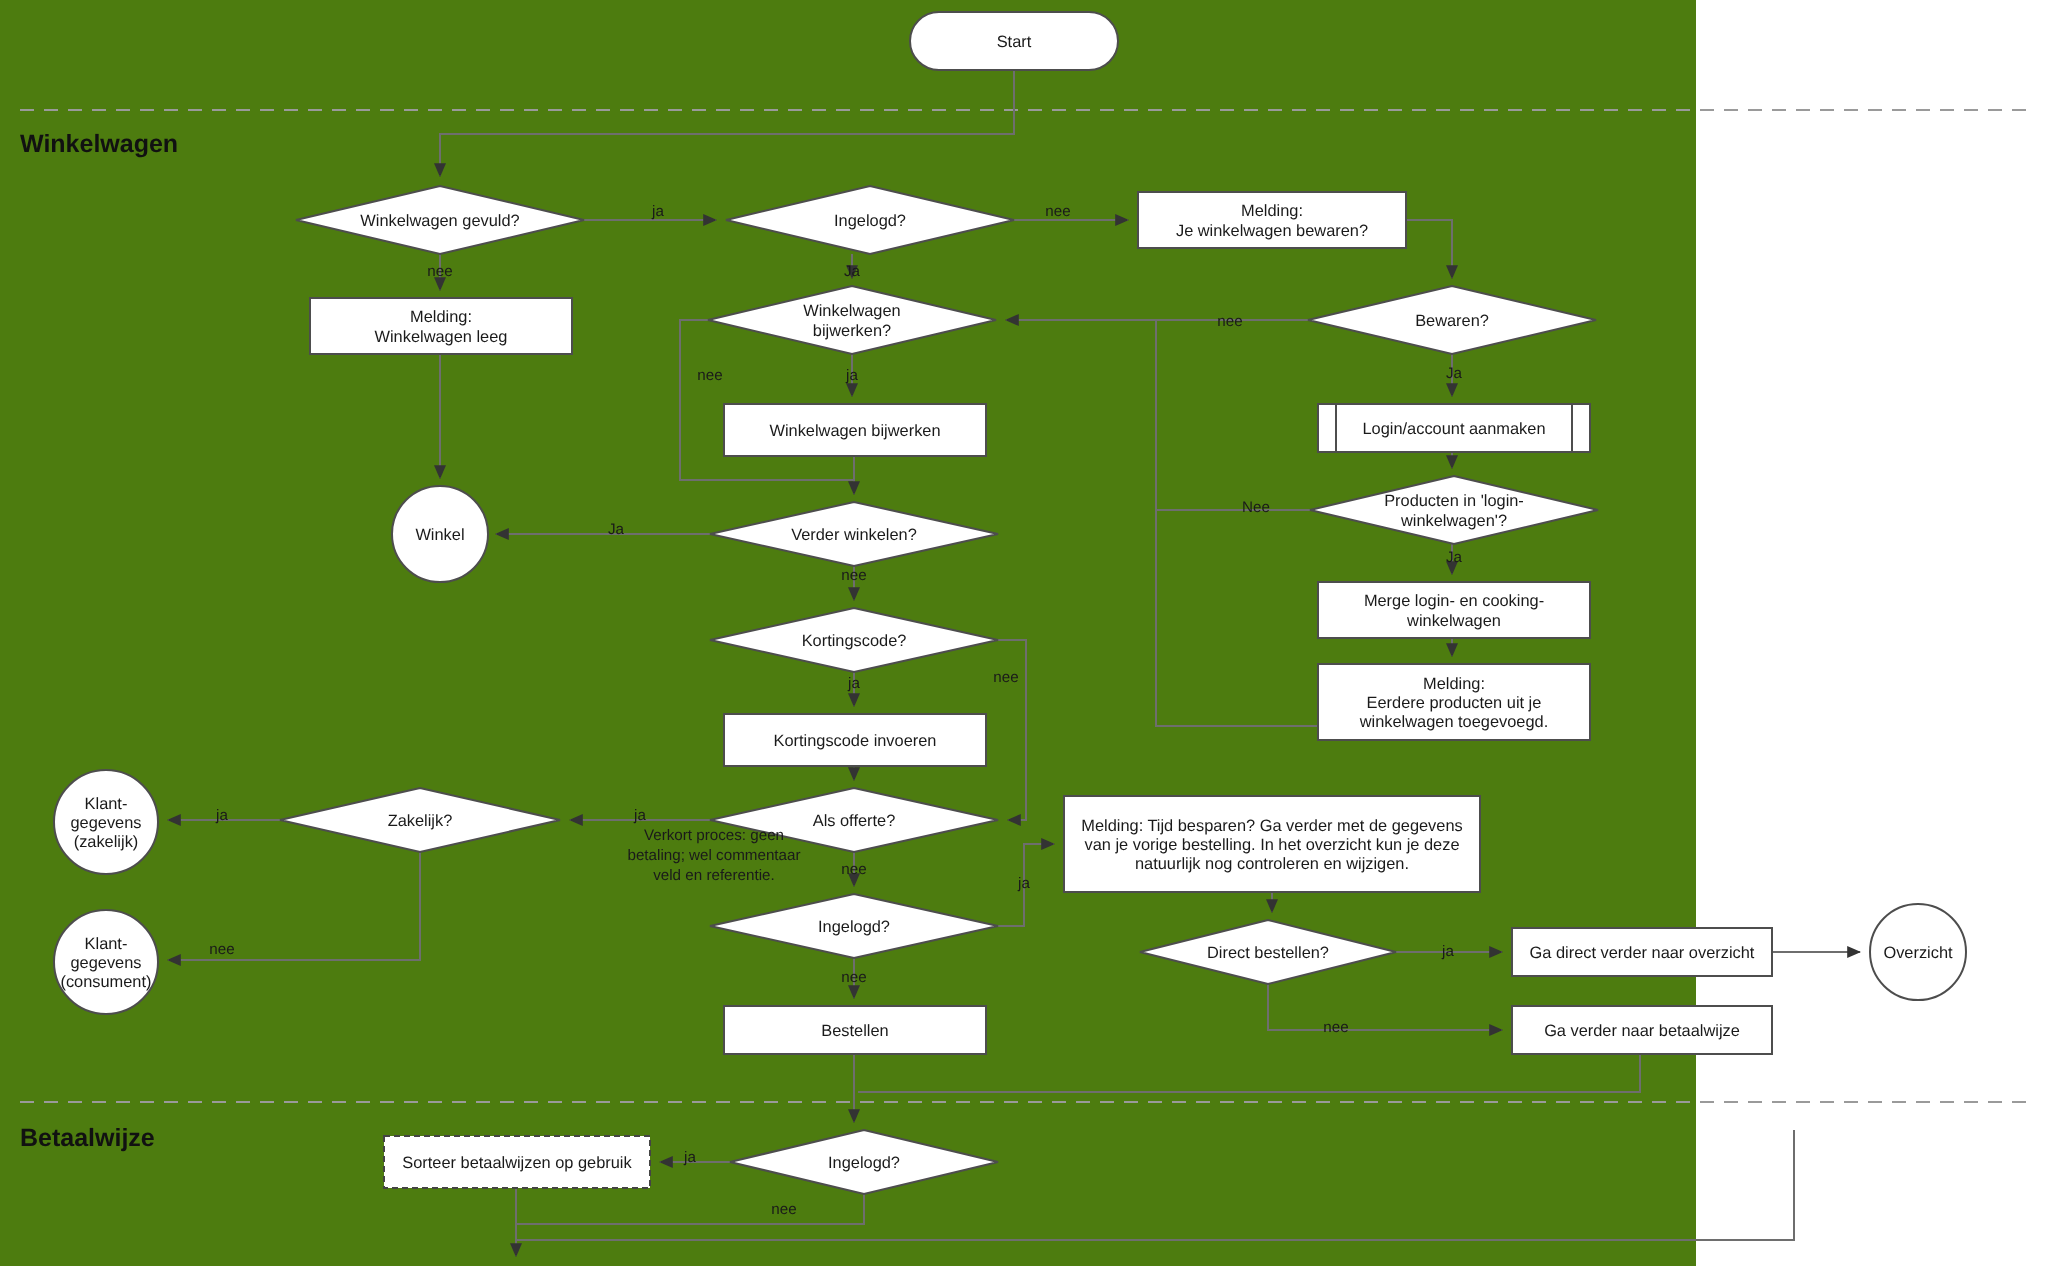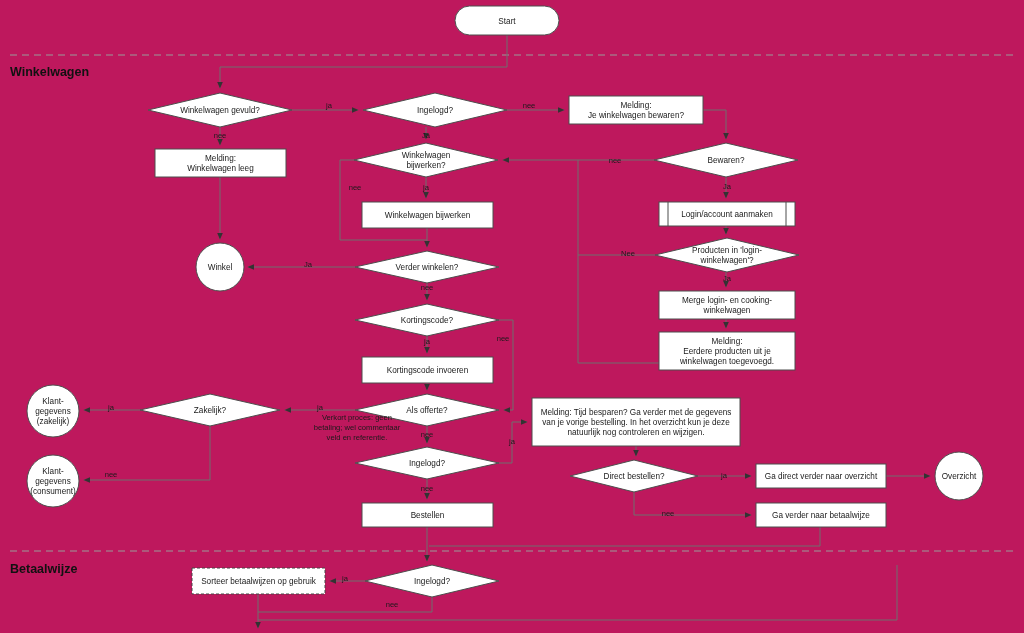--- a/index.html
+++ b/index.html
@@ -1,18 +1,18 @@
 <!DOCTYPE html>
 <html><head>
 <meta charset="utf-8">
 <style>
   html,body{margin:0;padding:0;background:#ffffff;}
   body{width:1024px;height:633px;overflow:hidden;
        font-family:"Liberation Sans","DejaVu Sans",sans-serif;}
-  #stage{position:relative;width:1024px;height:633px;background:#be185d;}
+  #stage{position:relative;width:848px;height:633px;background:#4d7c0f;}
   svg{position:absolute;left:0;top:0;}
   .lane-title{font-size:12.5px;font-weight:bold;fill:#111111;}
   .node-text{font-size:8.2px;fill:#1a1a1a;}
   .edge-label{font-size:7.6px;fill:#1a1a1a;}
   .note-text{font-size:7.6px;fill:#1a1a1a;}
   .shape{fill:#ffffff;stroke:#4d4d4d;stroke-width:1;}
   .shape-dash{fill:#ffffff;stroke:#444444;stroke-width:1;stroke-dasharray:3 2;}
   .conn{stroke:#6e6e6e;stroke-width:1;fill:none;}
   .lane-div{stroke:#9a9a9a;stroke-width:1;stroke-dasharray:7 5;fill:none;}
 </style>

